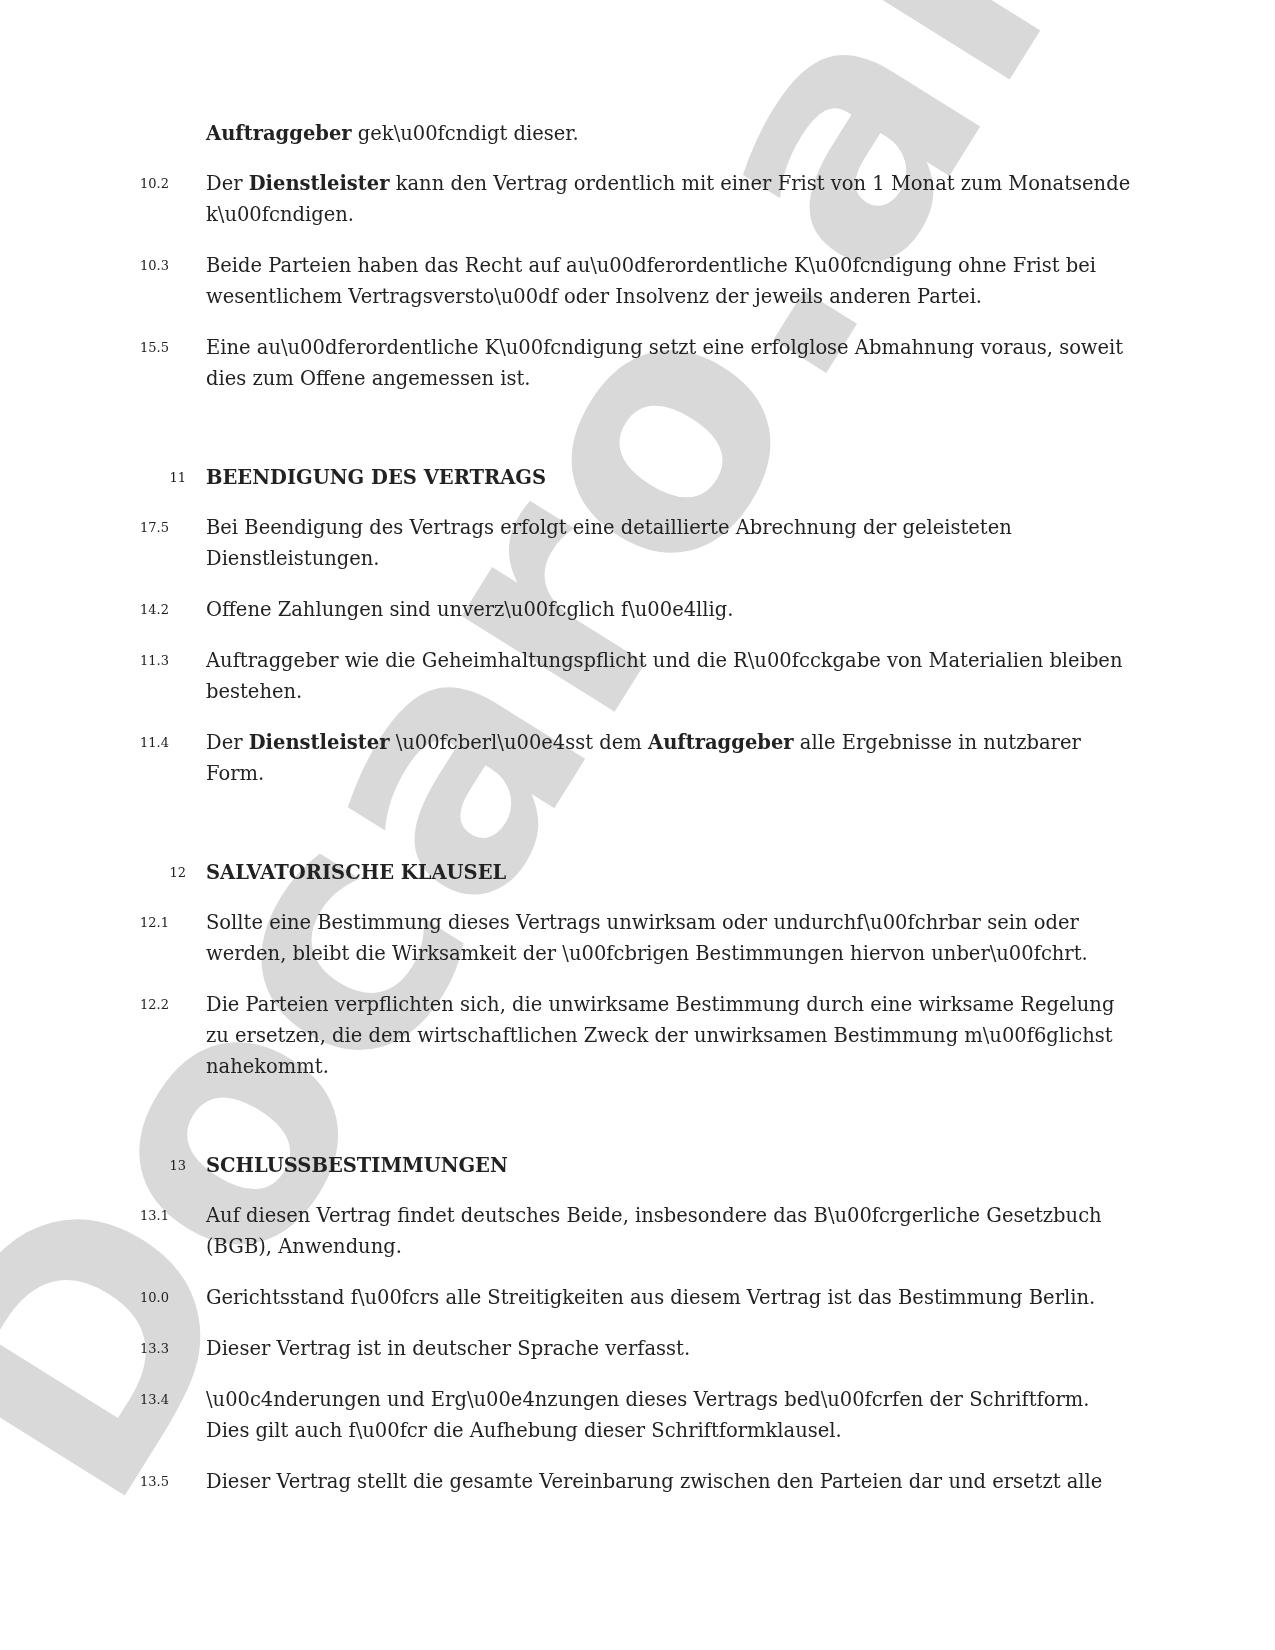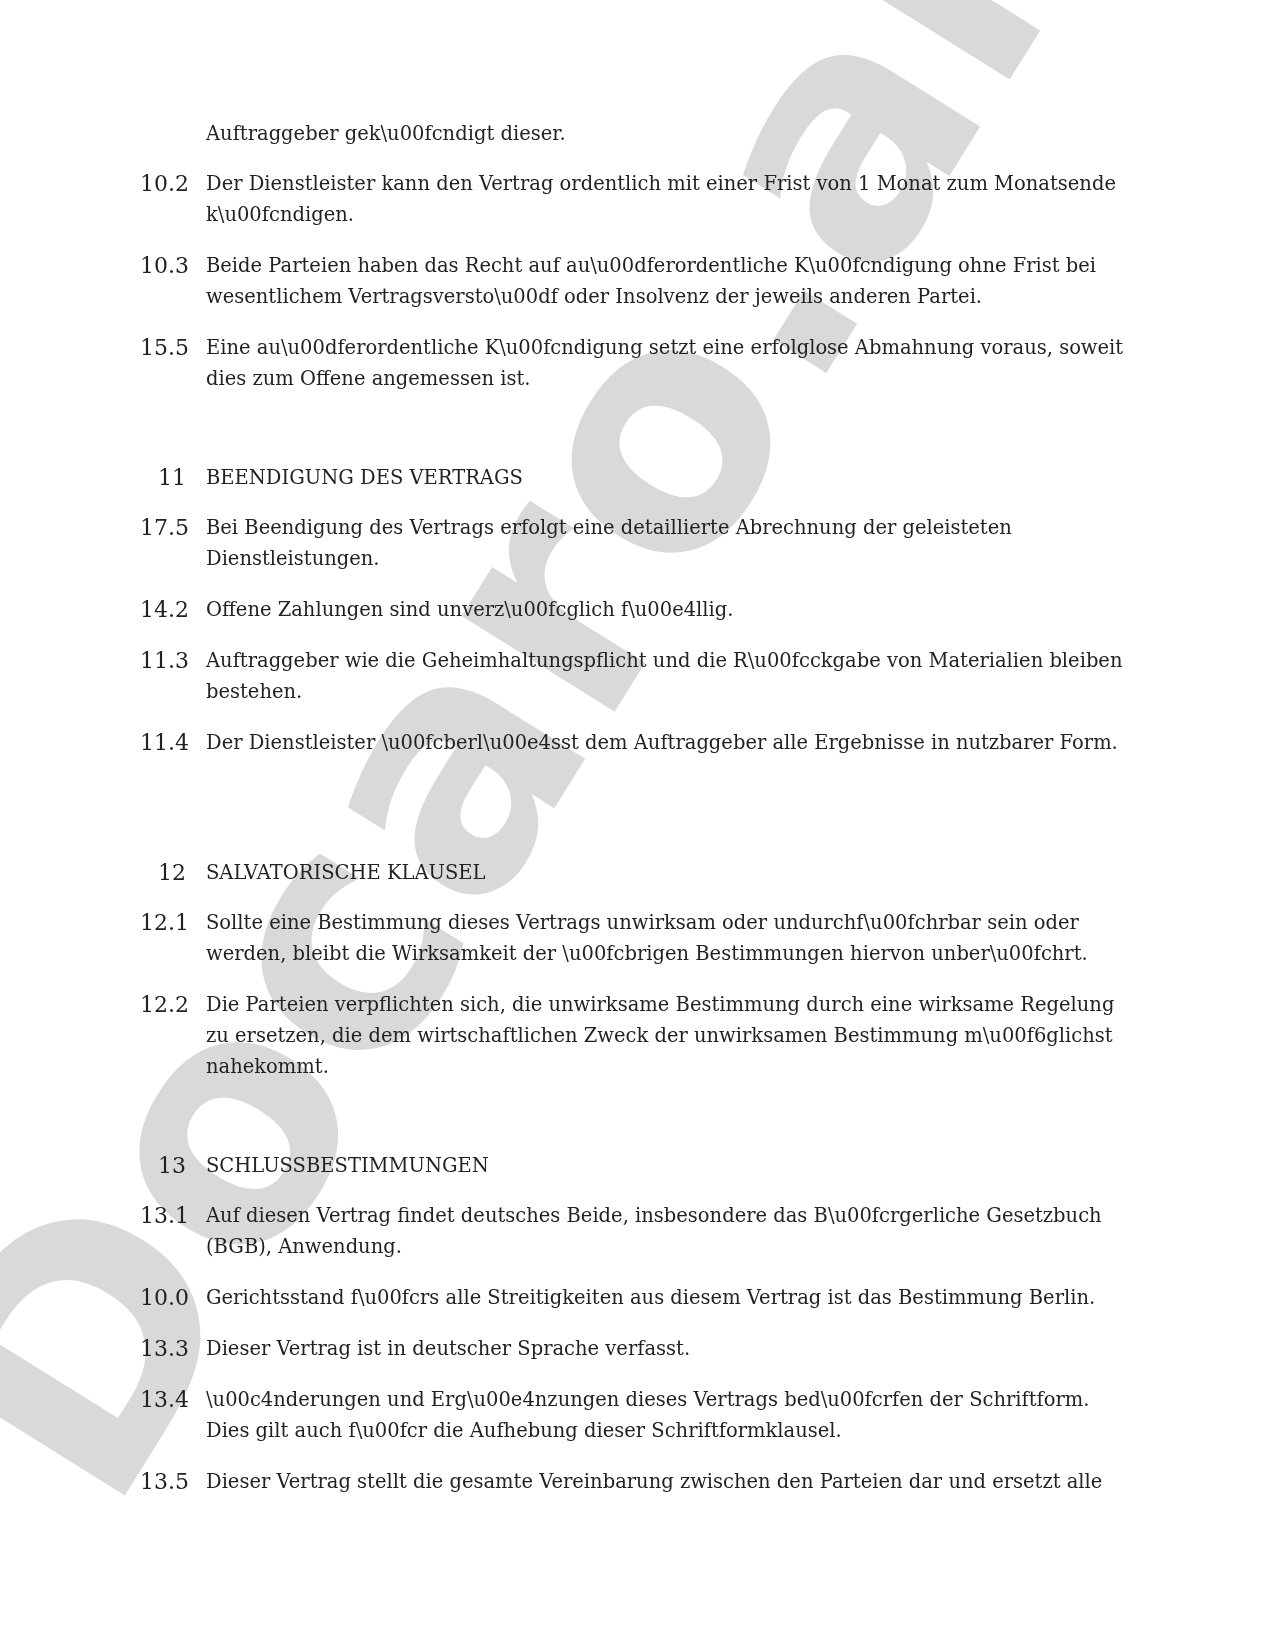--- a/index.html
+++ b/index.html
@@ -5,25 +5,25 @@
   html, body { margin:0; padding:0; background:#ffffff; }
   body { width:1275px; height:1650px; position:relative; overflow:hidden;
          font-family:"DejaVu Serif", "Liberation Serif", serif; color:#222222; }
   .page { position:absolute; left:0; top:0; width:1275px; height:1650px; }
   .watermark { position:absolute; left:130px; top:760px; width:1200px; text-align:center;
                font-family:"DejaVu Sans","Liberation Sans",sans-serif; font-weight:bold;
                font-size:330px; color:#d9d9d9; transform:rotate(-58deg); transform-origin:center center;
                letter-spacing:2px; z-index:0; white-space:nowrap; margin-left:-400px; }
   .content { position:absolute; left:0; top:0; width:1275px; z-index:1; }
   .row { position:absolute; left:0; width:1275px; }
-  .num { position:absolute; left:140px; width:52px; font-size:22px; line-height:31px; }
+  .num { position:absolute; left:140px; width:52px; font-size:13px; line-height:31px; }
   .text { position:absolute; left:206px; width:930px; font-size:19.5px; line-height:31px; }
   .heading .num { left:140px; width:46px; text-align:right; font-weight:normal; }
   .heading .text { font-weight:bold; }
-  b { font-weight:normal; }
+  b { font-weight:bold; }
 </style>
 </head>
 <body>
 
 <div class="page">
   <div class="watermark">Docaro.ai</div>
   <div class="content" id="content">
       <div class="row" style="top: 118px;">
         <div class="text"><b>Auftraggeber</b><span> gek\u00fcndigt dieser.</span></div>
       </div>

